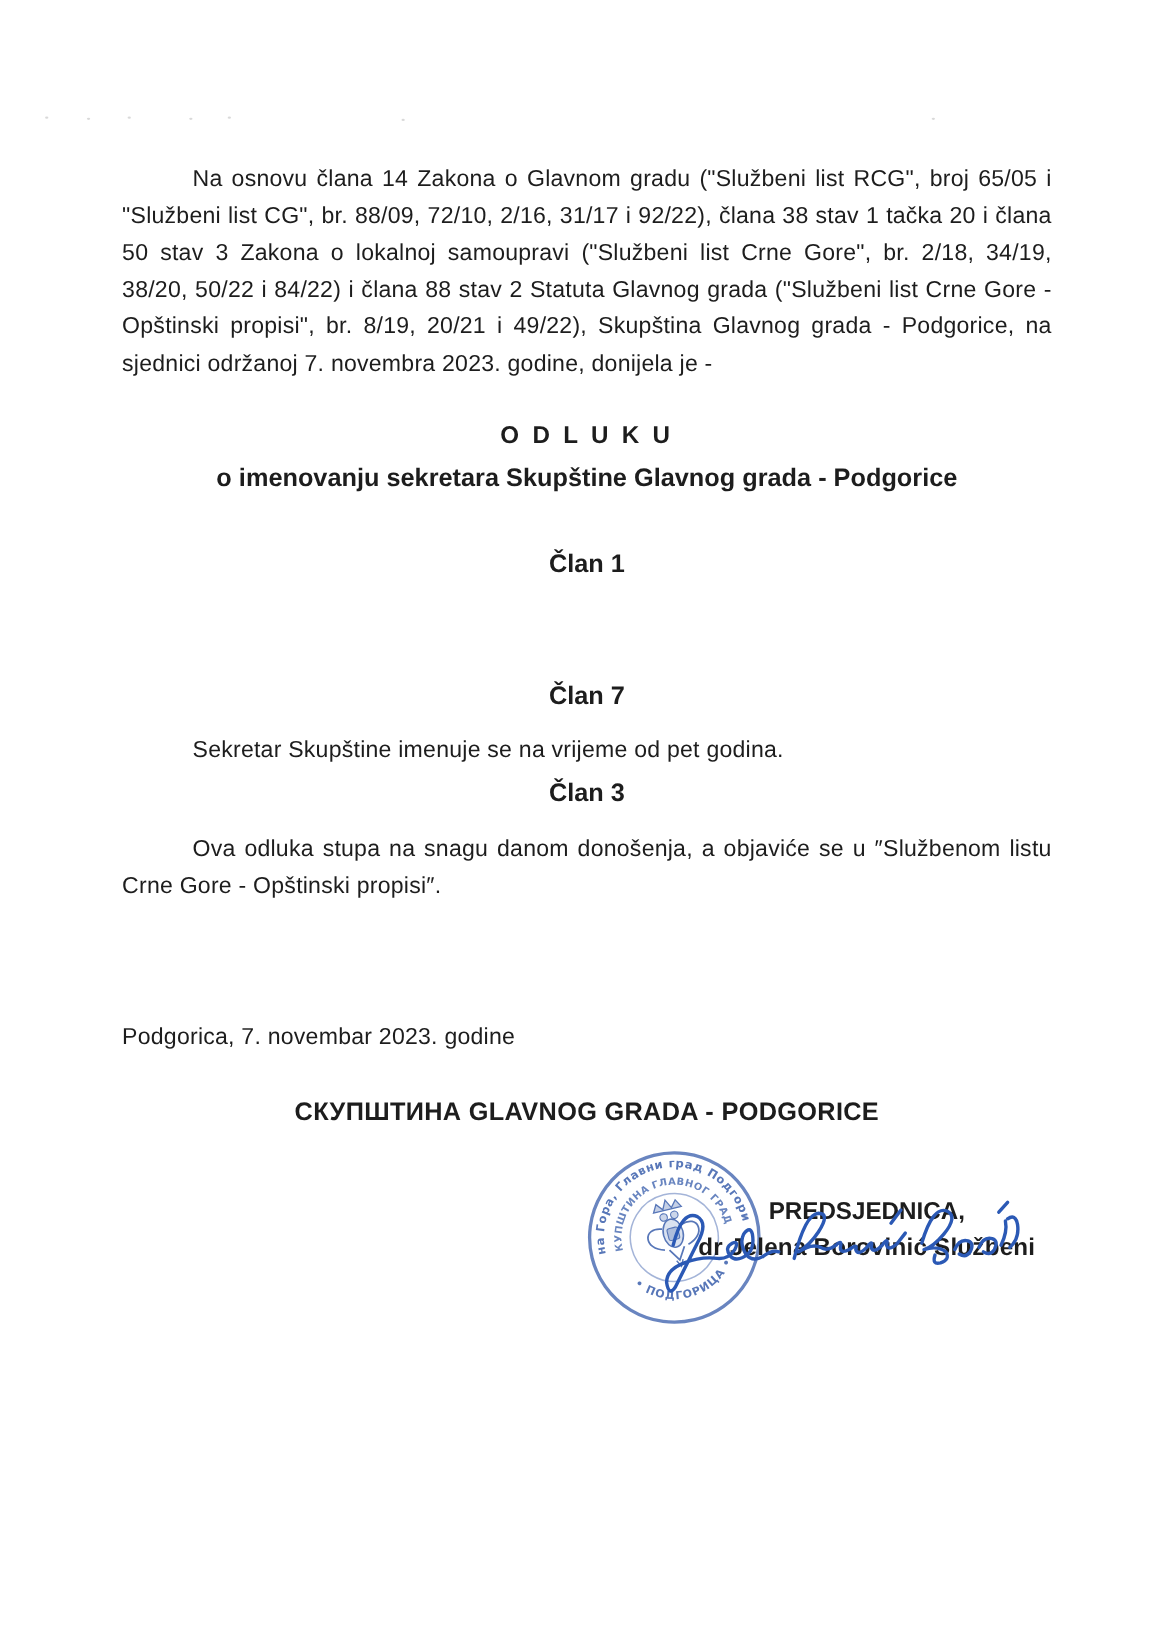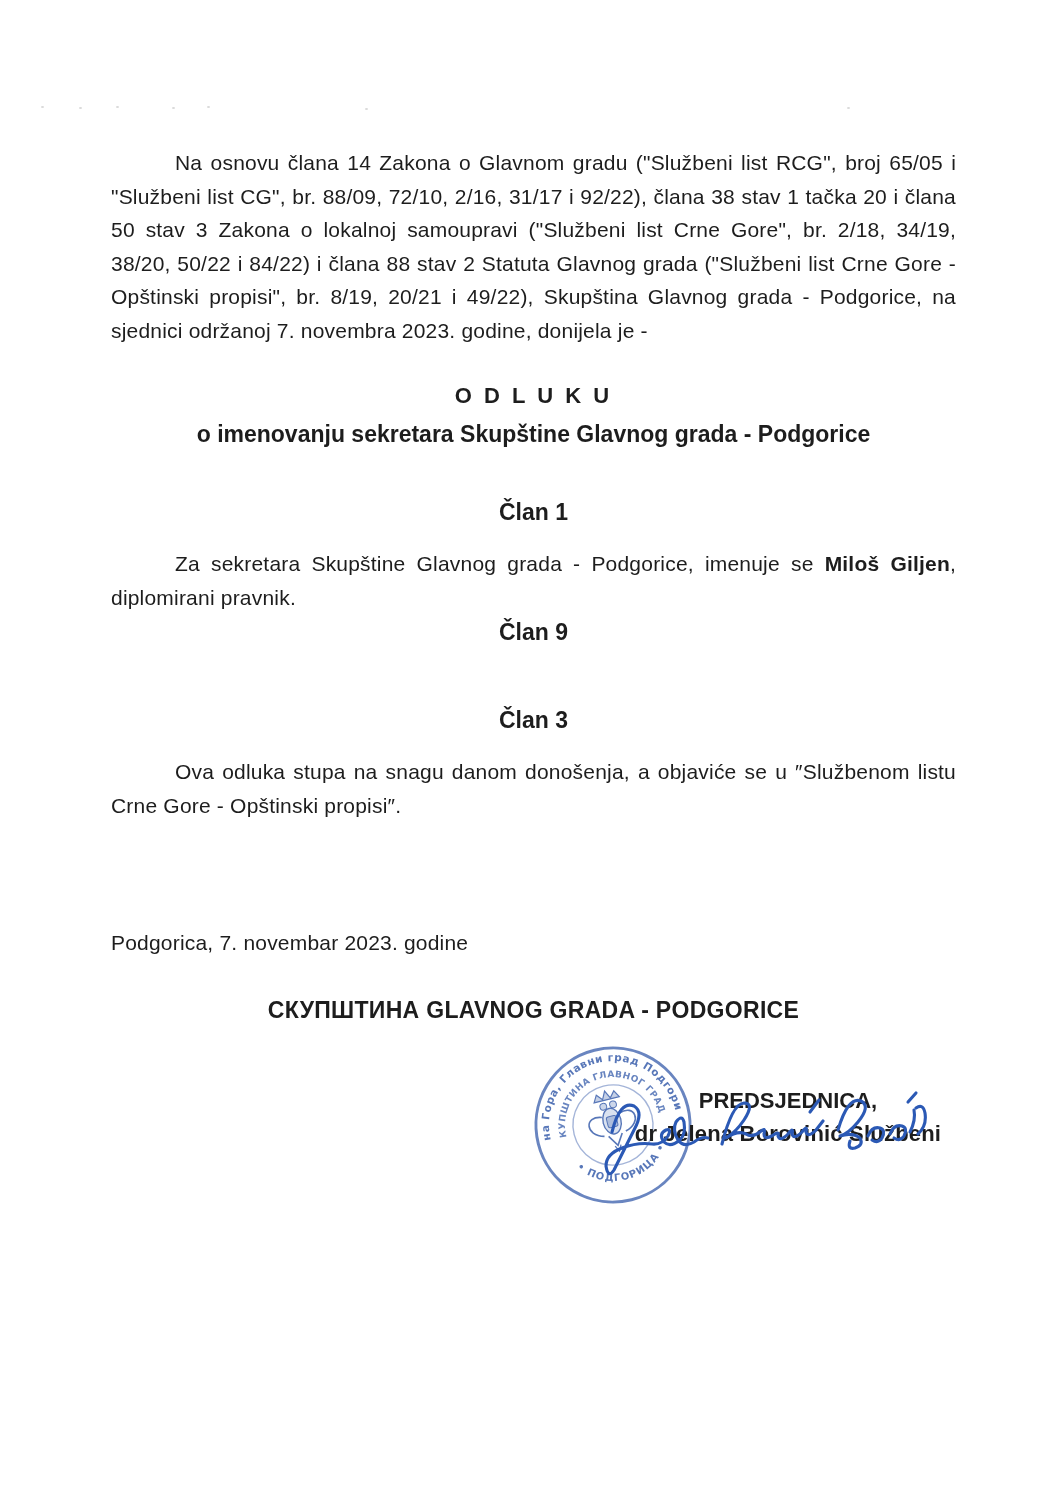--- a/index.html
+++ b/index.html
@@ -83,24 +83,24 @@
   <div class="speck" style="left:847px; top:107px;"></div>
 
   <div class="abs body-text indent" style="top:146px;">Na osnovu člana 14 Zakona o Glavnom gradu ("Službeni list RCG", broj 65/05 i "Službeni list CG", br. 88/09, 72/10, 2/16, 31/17 i 92/22), člana 38 stav 1 tačka 20 i člana 50 stav 3 Zakona o lokalnoj samoupravi ("Službeni list Crne Gore", br. 2/18, 34/19, 38/20, 50/22 i 84/22) i člana 88 stav 2 Statuta Glavnog grada ("Službeni list Crne Gore - Opštinski propisi", br. 8/19, 20/21 i 49/22), Skupština Glavnog grada - Podgorice, na sjednici održanoj 7. novembra 2023. godine, donijela je -</div>
 
   <div class="abs centered title-spaced" style="top:371px;margin-top:12px;">O D L U K U</div>
 
   <div class="abs centered" style="top:421px;">o imenovanju sekretara Skupštine Glavnog grada - Podgorice</div>
 
   <div class="abs centered" style="top:499px;">Član 1</div>
 
-  <div class="abs body-text indent" style="top:547px;"><span>Za sekretara Skupštine Glavnog grada - Podgorice, imenuje se </span><span class="bold">Miloš Giljen</span><span>, diplomirani pravnik.</span></div>
 
-  <div class="abs centered" style="top:619px;">Član 9</div>
+  <div class="abs centered" style="top:619px;">Član 7</div>
 
+  <div class="abs body-text indent" style="top:665px;">Sekretar Skupštine imenuje se na vrijeme od pet godina.</div>
 
   <div class="abs centered" style="top:707px;">Član 3</div>
 
   <div class="abs body-text indent" style="top:755px;">Ova odluka stupa na snagu danom donošenja, a objaviće se u ″Službenom listu Crne Gore - Opštinski propisi″.</div>
 
 
   <div class="abs body-text" style="top:926px; text-align:left;">Podgorica, 7. novembar 2023. godine</div>
 
   <div class="abs centered org-line" style="top:997px;">СКУПШТИНА GLAVNOG GRADA - PODGORICE</div>
 

